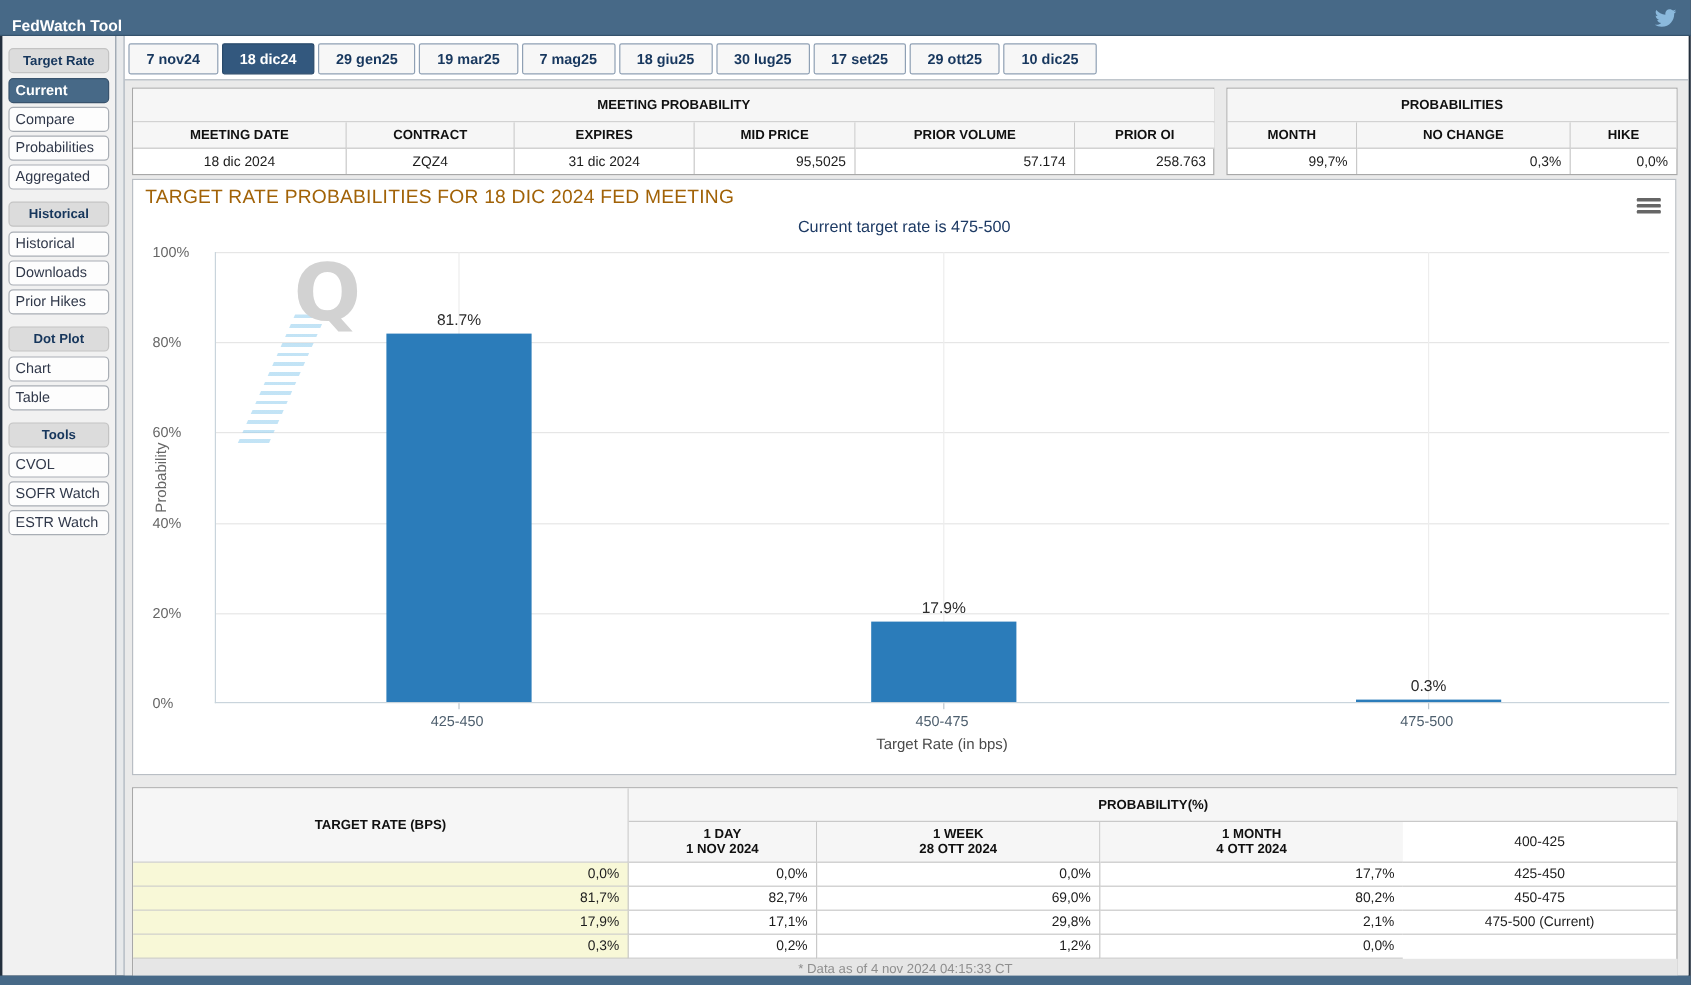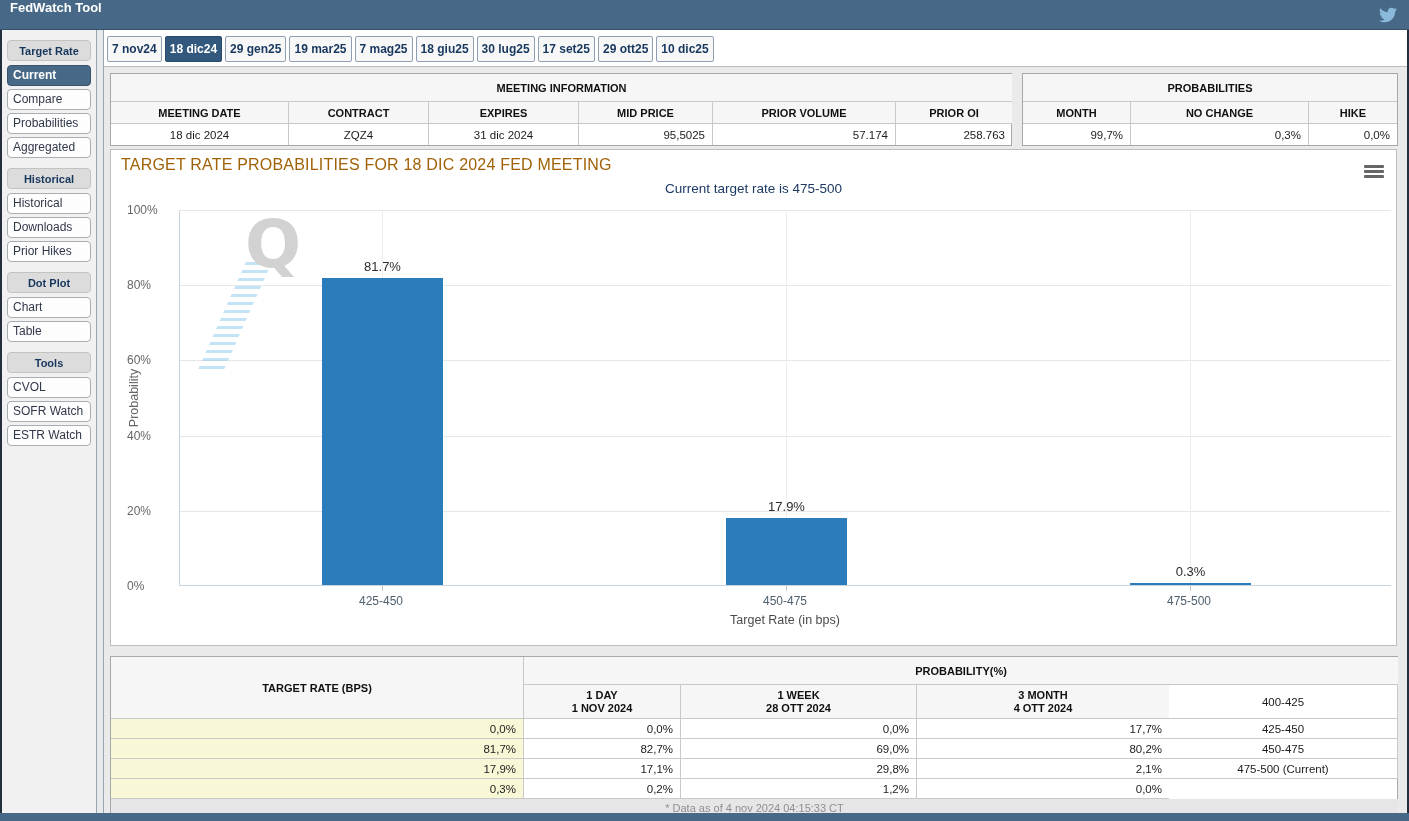--- a/index.html
+++ b/index.html
@@ -1,42 +1,42 @@
 <!DOCTYPE html>
 <html><head>
 <meta charset="utf-8">
 <style>
   * { box-sizing: border-box; margin: 0; padding: 0; }
   html,body { width:1409px; height:821px; overflow:hidden; }
   body { background:#232f3d; font-family:"Liberation Sans", sans-serif; position:relative; }
 
   
   .topbar { position:absolute; left:0; top:0; width:1409px; height:30px; background:#476987;
-            border-bottom:1px solid #35526c; display:flex; align-items:flex-start; }
+            border-bottom:1px solid #35526c; display:flex; align-items:flex-end; }
   .topbar .title { color:#ffffff; font-weight:bold; font-size:13px; padding-left:10px; }
   .topbar .tw { position:absolute; right:12px; top:6px; width:18px; height:18px; }
 
   
   .sidebar { position:absolute; left:2px; top:30px; width:94px; height:783px; background:#f1f1f1; padding-top:8px; }
   .sb-header { margin:10px 5px 4px 5px; height:21px; line-height:21px; text-align:center;
                background:#dcdcdc; border:1px solid #c3c3c3; border-radius:4px;
                color:#16365c; font-weight:bold; font-size:11px; }
   .sb-header.first { margin-top:2px; }
   .sb-item { margin:3px 5px; height:21px; line-height:19px; padding-left:5px;
              background:#fdfdfd; border:1px solid #a9aeb5; border-radius:4px;
              color:#30384a; font-size:12px; cursor:pointer; }
   .sb-item.selected { background:#476987; border-color:#39536d; color:#ffffff; font-weight:bold; }
   .splitter { position:absolute; left:96px; top:30px; width:8px; height:783px; background:#e7e9eb;
               border-left:1px solid #9aa4ae; border-right:1px solid #9aa4ae; }
 
   
   .main { position:absolute; left:104px; top:30px; width:1303px; height:783px; background:#ffffff; }
   .tabbar { position:absolute; left:0; top:0; width:100%; height:36px; background:#ffffff;
             display:flex; align-items:flex-start; padding:6px 0 0 3px; gap:3px; }
-  .tab { height:26px; line-height:24px; padding:0 4px; background:#f7f7f7; border:1px solid #8fa0b4;
+  .tab { height:26px; line-height:24px; padding:0 14px; background:#f7f7f7; border:1px solid #8fa0b4;
          border-radius:2px; color:#17375e; font-size:12px; font-weight:bold; cursor:pointer; white-space:nowrap; }
   .tab.selected { background:#33587e; color:#ffffff; border-color:#2a4a6b; }
 
   .content { position:absolute; left:0; top:36px; width:1303px; height:747px; background:#eaeaea;
              border-top:1px solid #b5bcc4; }
 
   
   .grid { display:grid; background:#ffffff; border:1px solid #a8a8a8; }
   .cell { border-right:1px solid #c9c9c9; border-bottom:1px solid #c9c9c9; overflow:hidden;
           display:flex; align-items:center; font-size:11.5px; color:#1c1c1c; }
@@ -138,21 +138,21 @@
     <div class="tab">18 giu25</div>
     <div class="tab">30 lug25</div>
     <div class="tab">17 set25</div>
     <div class="tab">29 ott25</div>
     <div class="tab">10 dic25</div>
   </div>
 
   <div class="content">
 
     <div class="grid meeting-info">
-      <div class="cell hdr lastcol" style="grid-column:1 / span 6;">MEETING INFORMATION</div>
+      <div class="cell hdr lastcol" style="grid-column:1 / span 6;">MEETING PROBABILITY</div>
       <div class="cell hdr">MEETING DATE</div>
       <div class="cell hdr">CONTRACT</div>
       <div class="cell hdr">EXPIRES</div>
       <div class="cell hdr">MID PRICE</div>
       <div class="cell hdr">PRIOR VOLUME</div>
       <div class="cell hdr lastcol">PRIOR OI</div>
       <div class="cell c lastrow">18 dic 2024</div>
       <div class="cell c lastrow">ZQZ4</div>
       <div class="cell c lastrow">31 dic 2024</div>
       <div class="cell r lastrow">95,5025</div>
@@ -229,21 +229,21 @@
 
       <div class="cell hdr hdr2">
         <span>1 DAY</span>
         <span>1 NOV 2024</span>
       </div>
       <div class="cell hdr hdr2">
         <span>1 WEEK</span>
         <span>28 OTT 2024</span>
       </div>
       <div class="cell hdr hdr2 lastcol">
-        <span>3 MONTH</span>
+        <span>1 MONTH</span>
         <span>4 OTT 2024</span>
       </div>
 
       <div class="cell c">400-425</div>
       <div class="cell r now">0,0%</div>
       <div class="cell r">0,0%</div>
       <div class="cell r">0,0%</div>
       <div class="cell r lastcol">17,7%</div>
 
       <div class="cell c">425-450</div>

